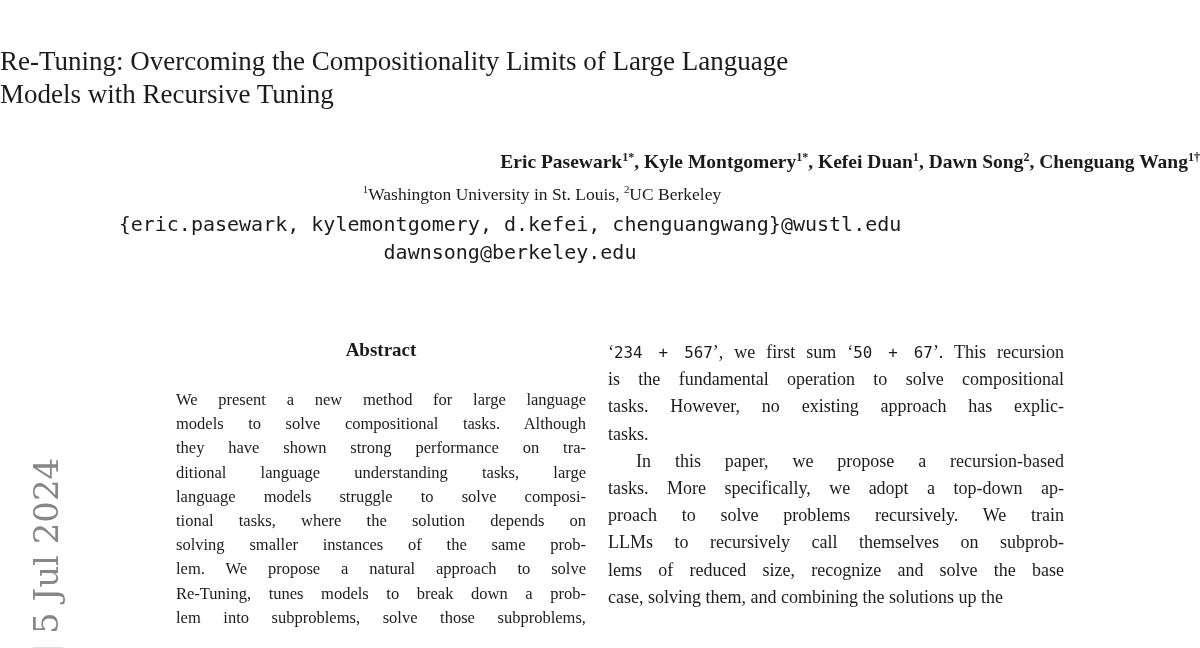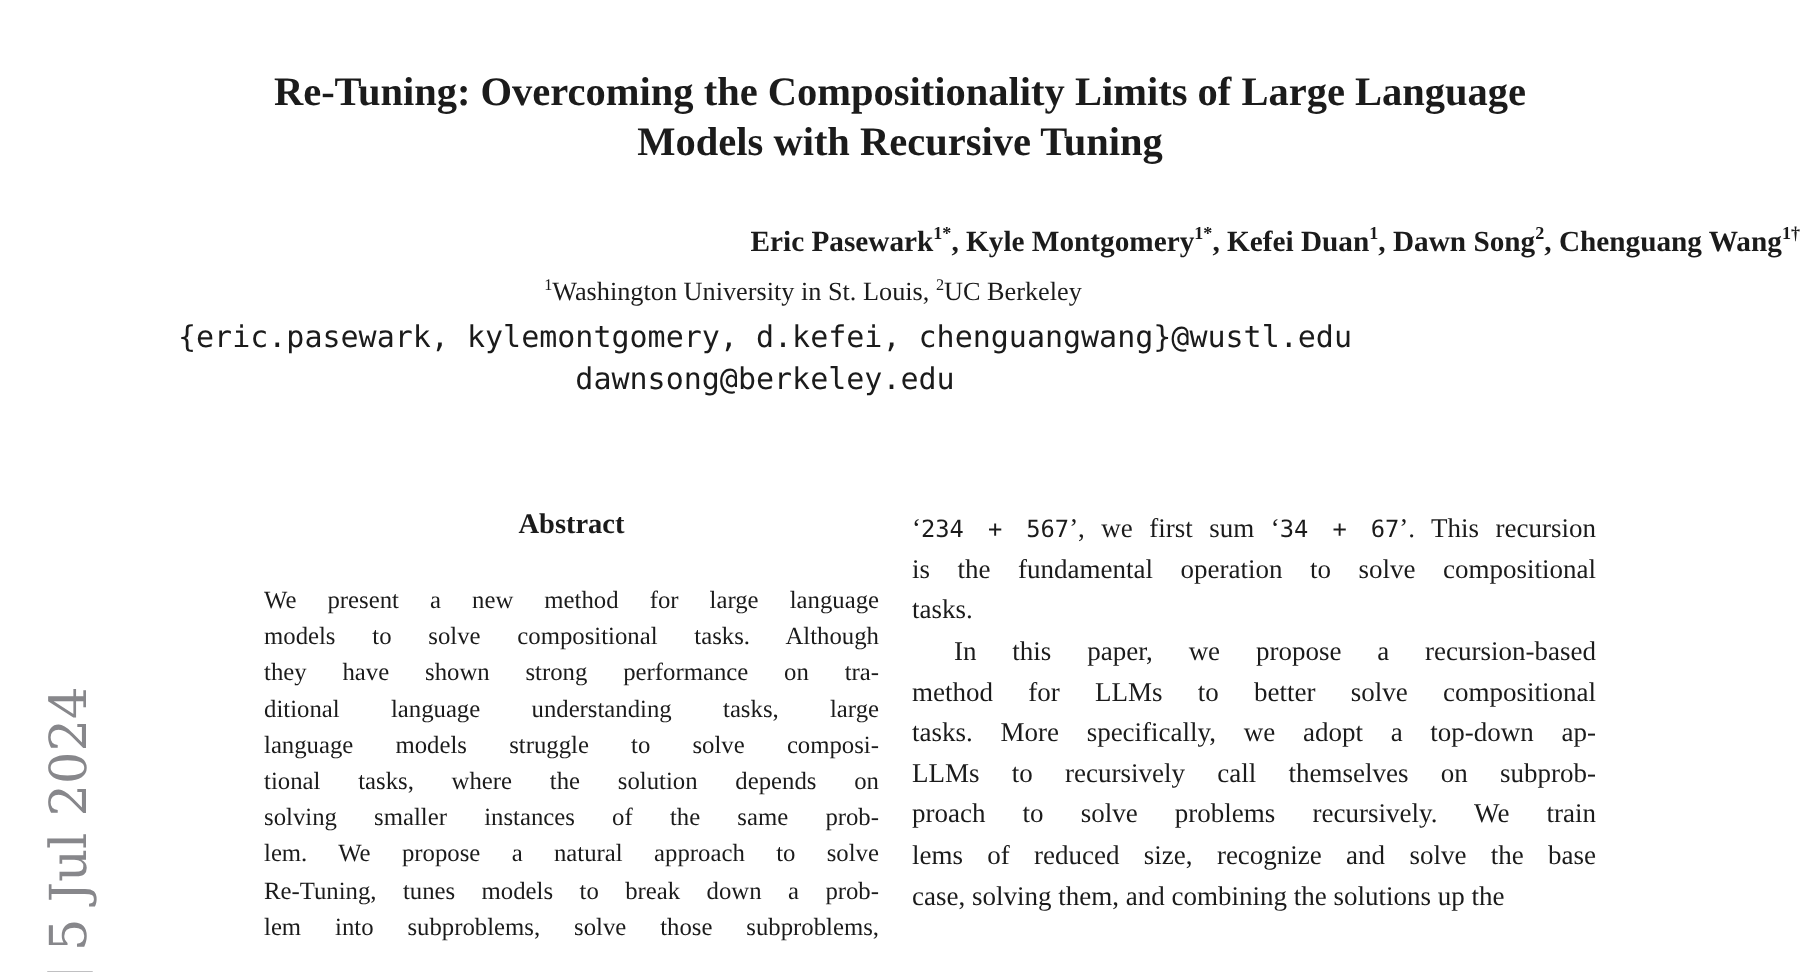--- a/index.html
+++ b/index.html
@@ -19,22 +19,22 @@
     transform-origin: left top;
     font-family: "DejaVu Serif", serif;
     font-size: 34px;
     line-height: 40px;
     color: #87878b;
     white-space: nowrap;
   }
   
   .title-block {
     position: absolute; top: 45px; left: 0; width: 1200px;
-    text-align: center;
-    font-weight: bold;
+    text-align: left;
+    font-weight: normal;
     font-size: 27px;
     line-height: 33px;
   }
   .title-line { display: block; }
   .authors-line {
     position: absolute; top: 150px; left: 0; width: 1200px;
     text-align: right;
     font-weight: bold;
     font-size: 19.5px;
     line-height: 24px;
@@ -117,26 +117,26 @@
     <div class="jl">tional tasks, where the solution depends on</div>
     <div class="jl">solving smaller instances of the same prob-</div>
     <div class="jl">lem. We propose a natural approach to solve</div>
     <div class="jl">Re-Tuning, tunes models to break down a prob-</div>
     <div class="jl">lem into subproblems, solve those subproblems,</div>
   </div>
 </section>
 
 <section class="right-col">
   <div>
-    <div class="jl"><span>‘</span><span class="mono">234 + 567</span><span>’, we first sum ‘</span><span class="mono">34 + 67</span><span>’. This recursion</span></div>
+    <div class="jl"><span>‘</span><span class="mono">234 + 567</span><span>’, we first sum ‘</span><span class="mono">50 + 67</span><span>’. This recursion</span></div>
     <div class="jl">is the fundamental operation to solve compositional</div>
+    <div class="jl">tasks. However, no existing approach has explic-</div>
     <div class="jl-end">tasks.</div>
   </div>
   <div>
     <div class="jl indent">In this paper, we propose a recursion-based</div>
-    <div class="jl">method for LLMs to better solve compositional</div>
     <div class="jl">tasks. More specifically, we adopt a top-down ap-</div>
+    <div class="jl">proach to solve problems recursively. We train</div>
     <div class="jl">LLMs to recursively call themselves on subprob-</div>
-    <div class="jl">proach to solve problems recursively. We train</div>
     <div class="jl">lems of reduced size, recognize and solve the base</div>
     <div class="jl-end">case, solving them, and combining the solutions up the</div>
   </div>
 </section>
 
 </body></html>

